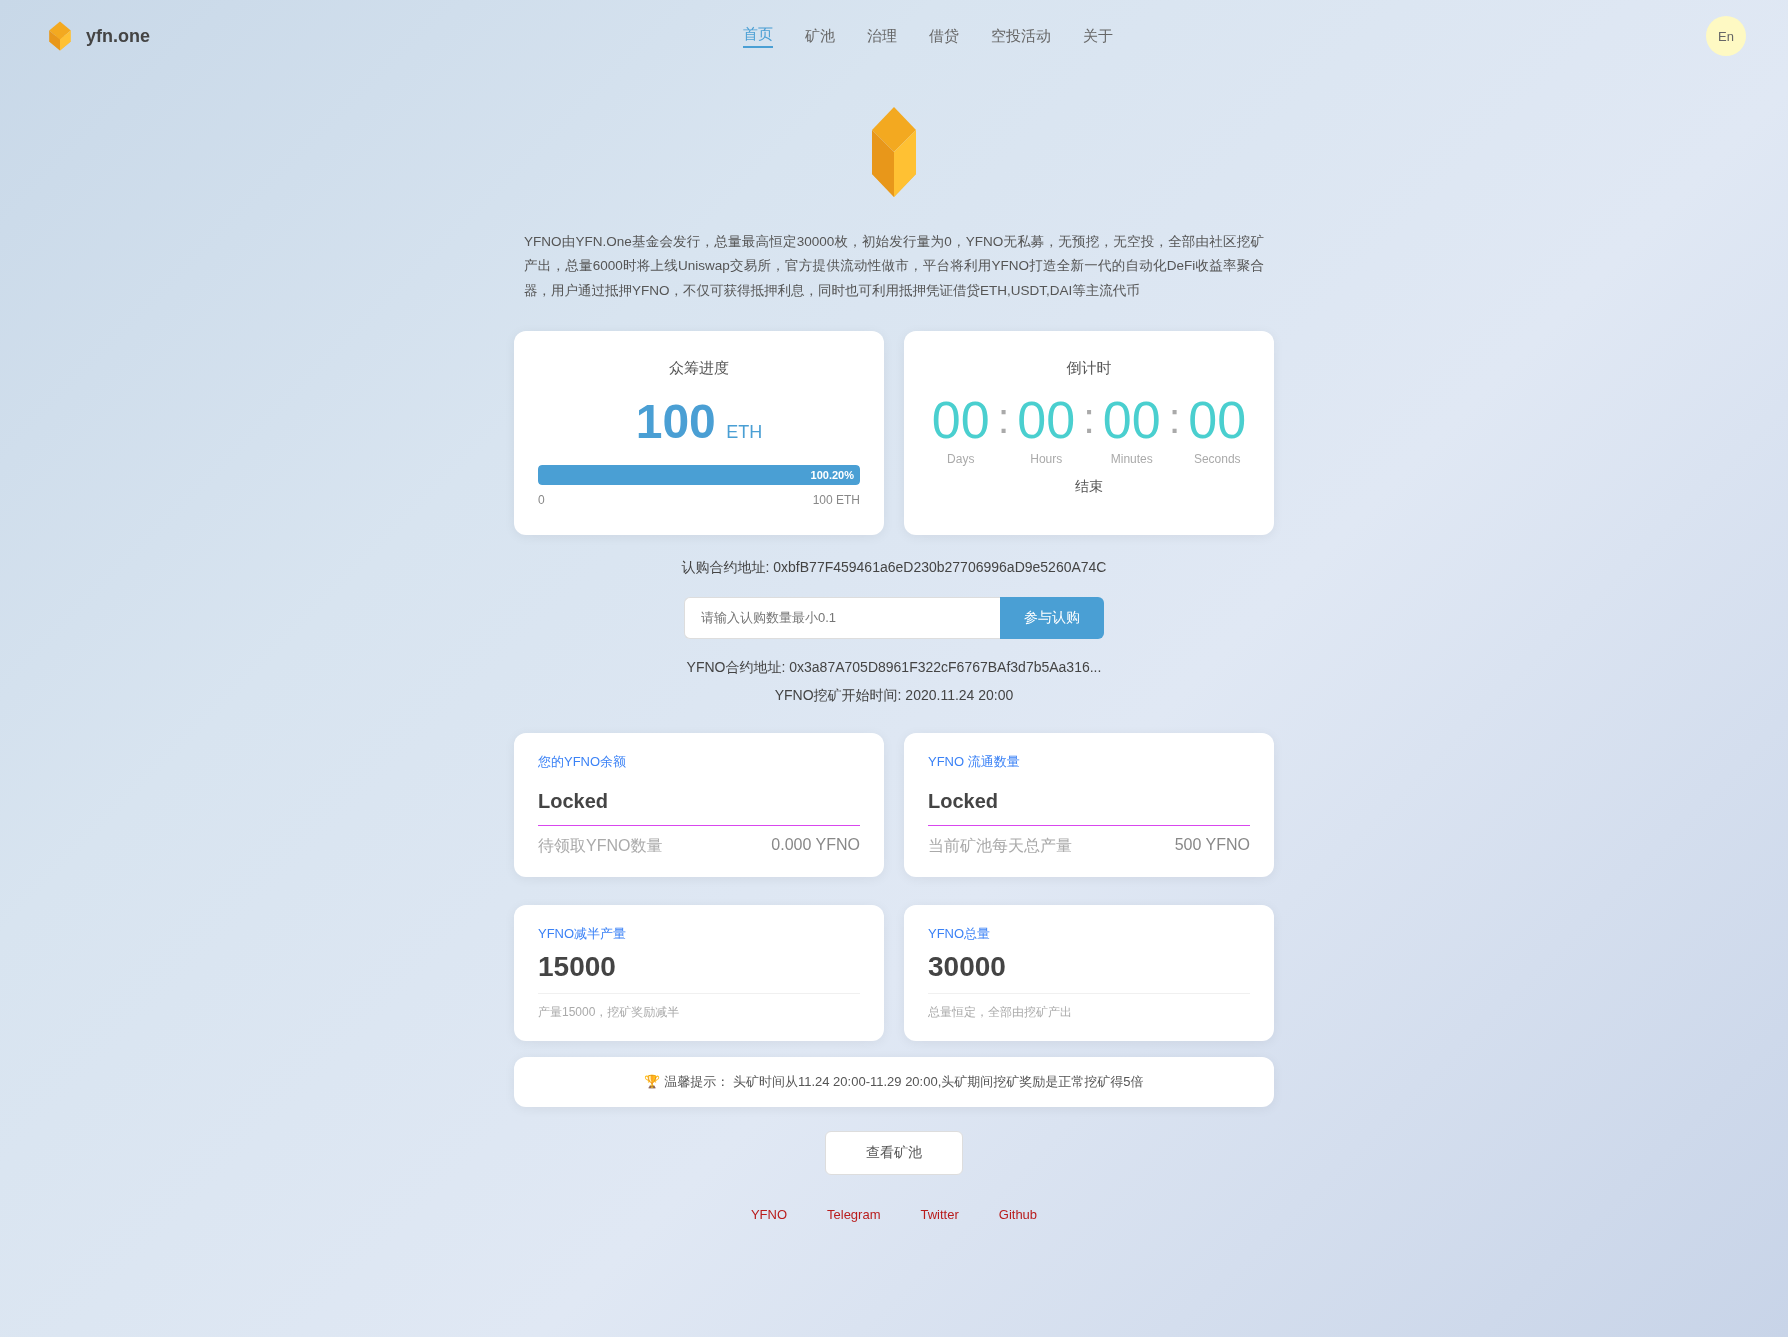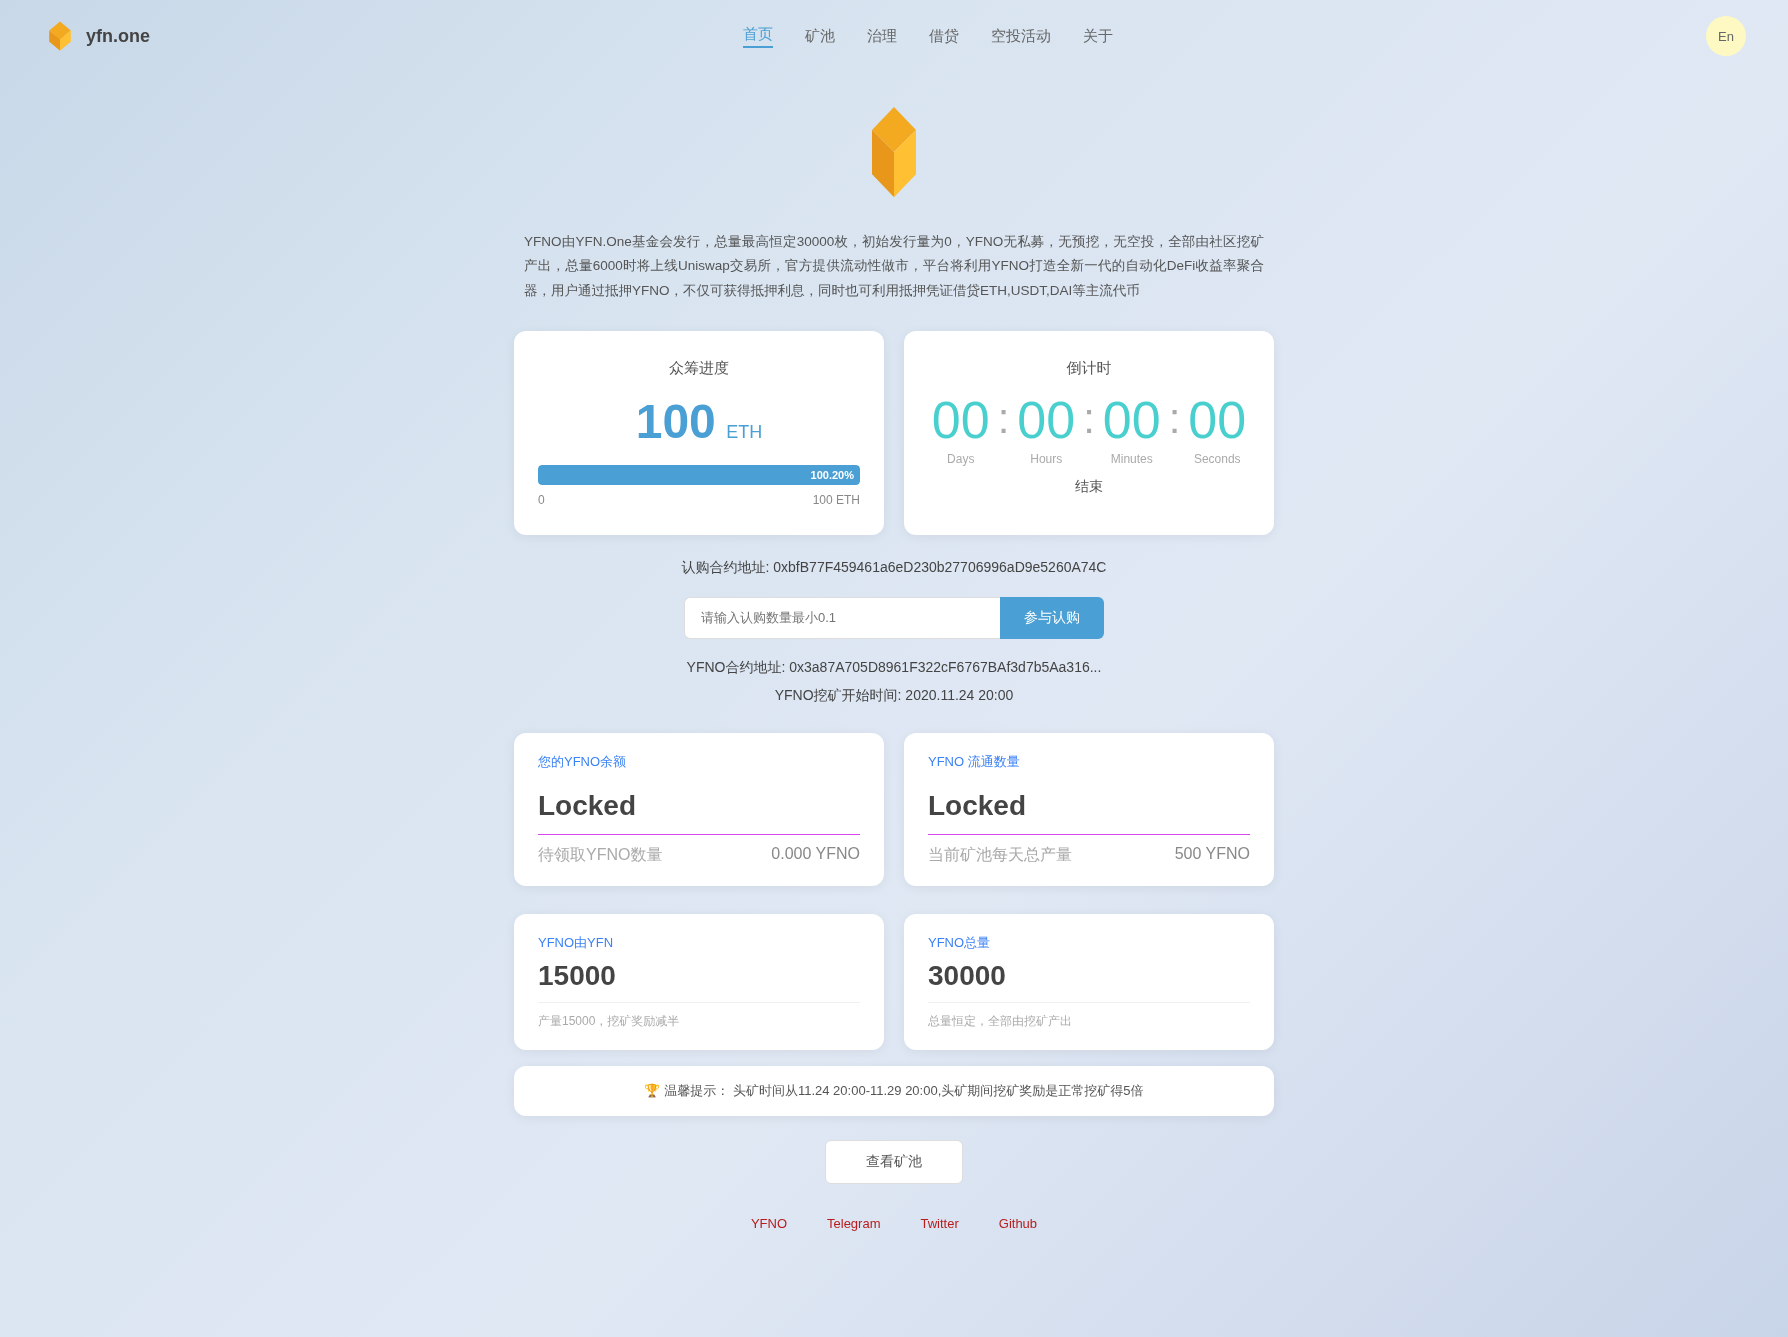--- a/index.html
+++ b/index.html
@@ -223,21 +223,21 @@
       flex: 1;
       box-shadow: 0 2px 12px rgba(0,0,0,0.06);
       text-align: left;
     }
     .info-card-title {
       font-size: 13px;
       color: #3b82f6;
       margin-bottom: 8px;
     }
     .info-card-value {
-      font-size: 28px;
+      font-size: 20px;
       font-weight: 600;
       color: #444;
       margin-bottom: 12px;
       margin-top: 19px;
     }
     .info-card-detail {
       display: flex;
       justify-content: space-between;
       font-size: 16px;
       color: #aaa;
@@ -433,21 +433,21 @@
       <div class="info-card-detail">
         <span>当前矿池每天总产量</span>
         <span class="info-card-detail-value">500 YFNO</span>
       </div>
     </div>
   </div>
 
   
   <div class="info-cards-row">
     <div class="info-card-big">
-      <div class="info-card-title">YFNO由YFN</div>
+      <div class="info-card-title">YFNO减半产量</div>
       <div class="info-card-big-value">15000</div>
       <div class="info-card-big-desc">产量15000，挖矿奖励减半</div>
     </div>
     <div class="info-card-big">
       <div class="info-card-title">YFNO总量</div>
       <div class="info-card-big-value">30000</div>
       <div class="info-card-big-desc">总量恒定，全部由挖矿产出</div>
     </div>
   </div>
 

